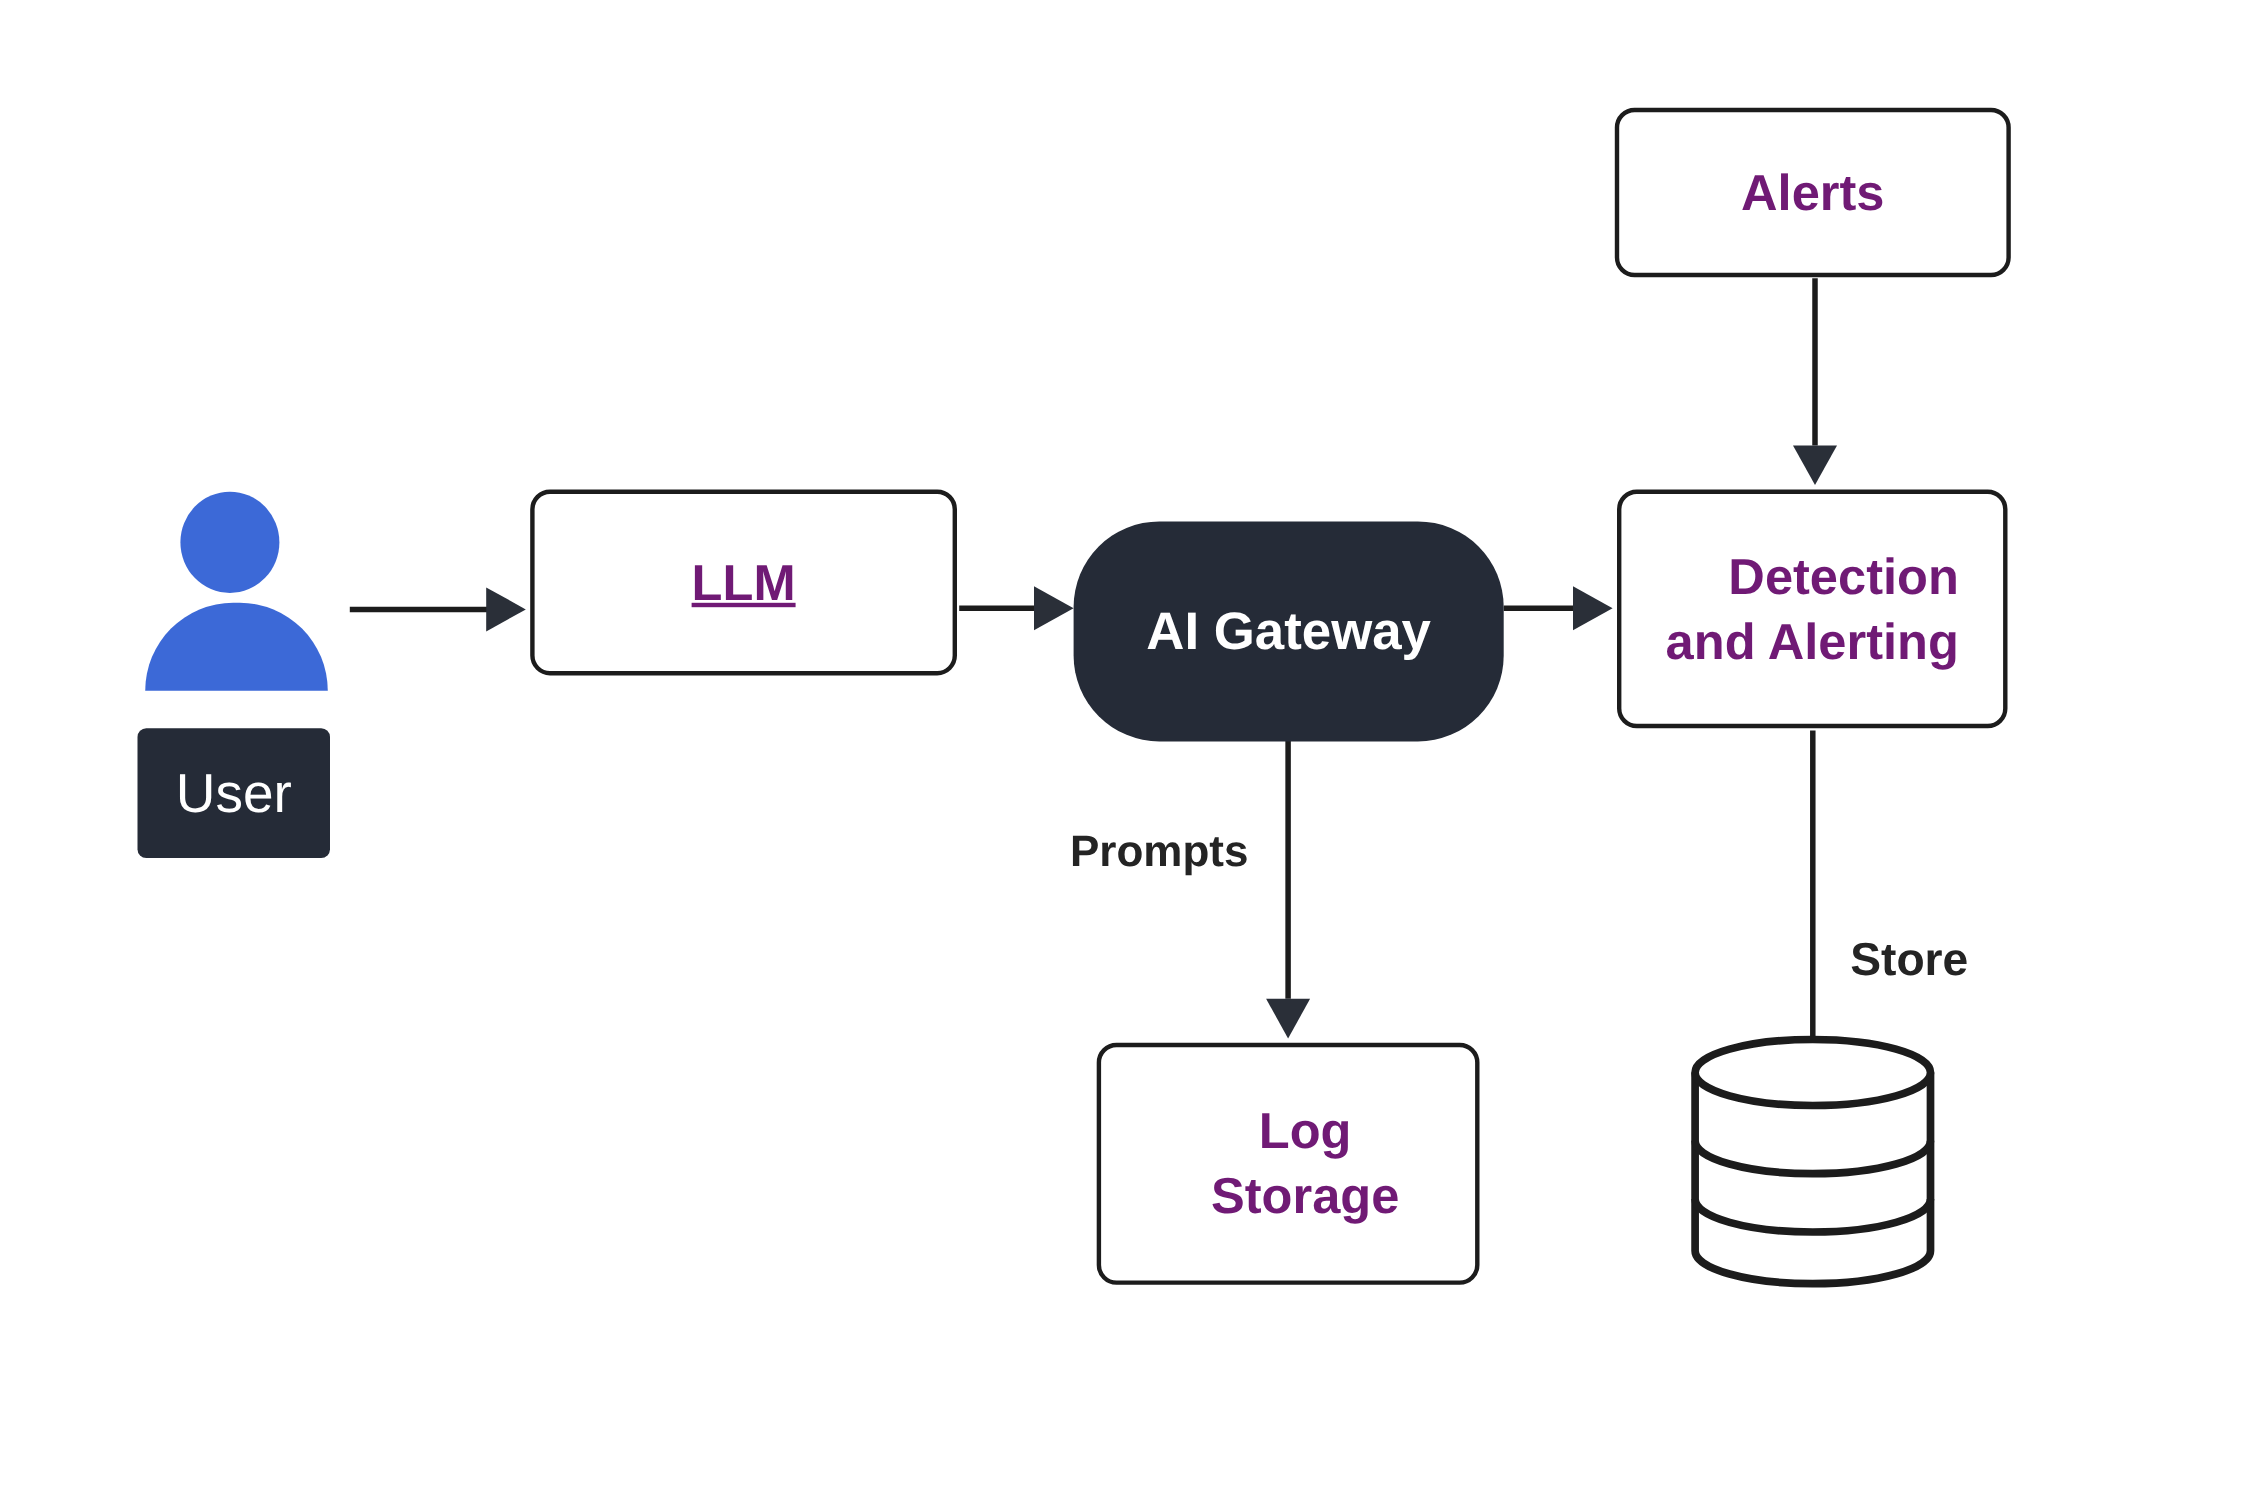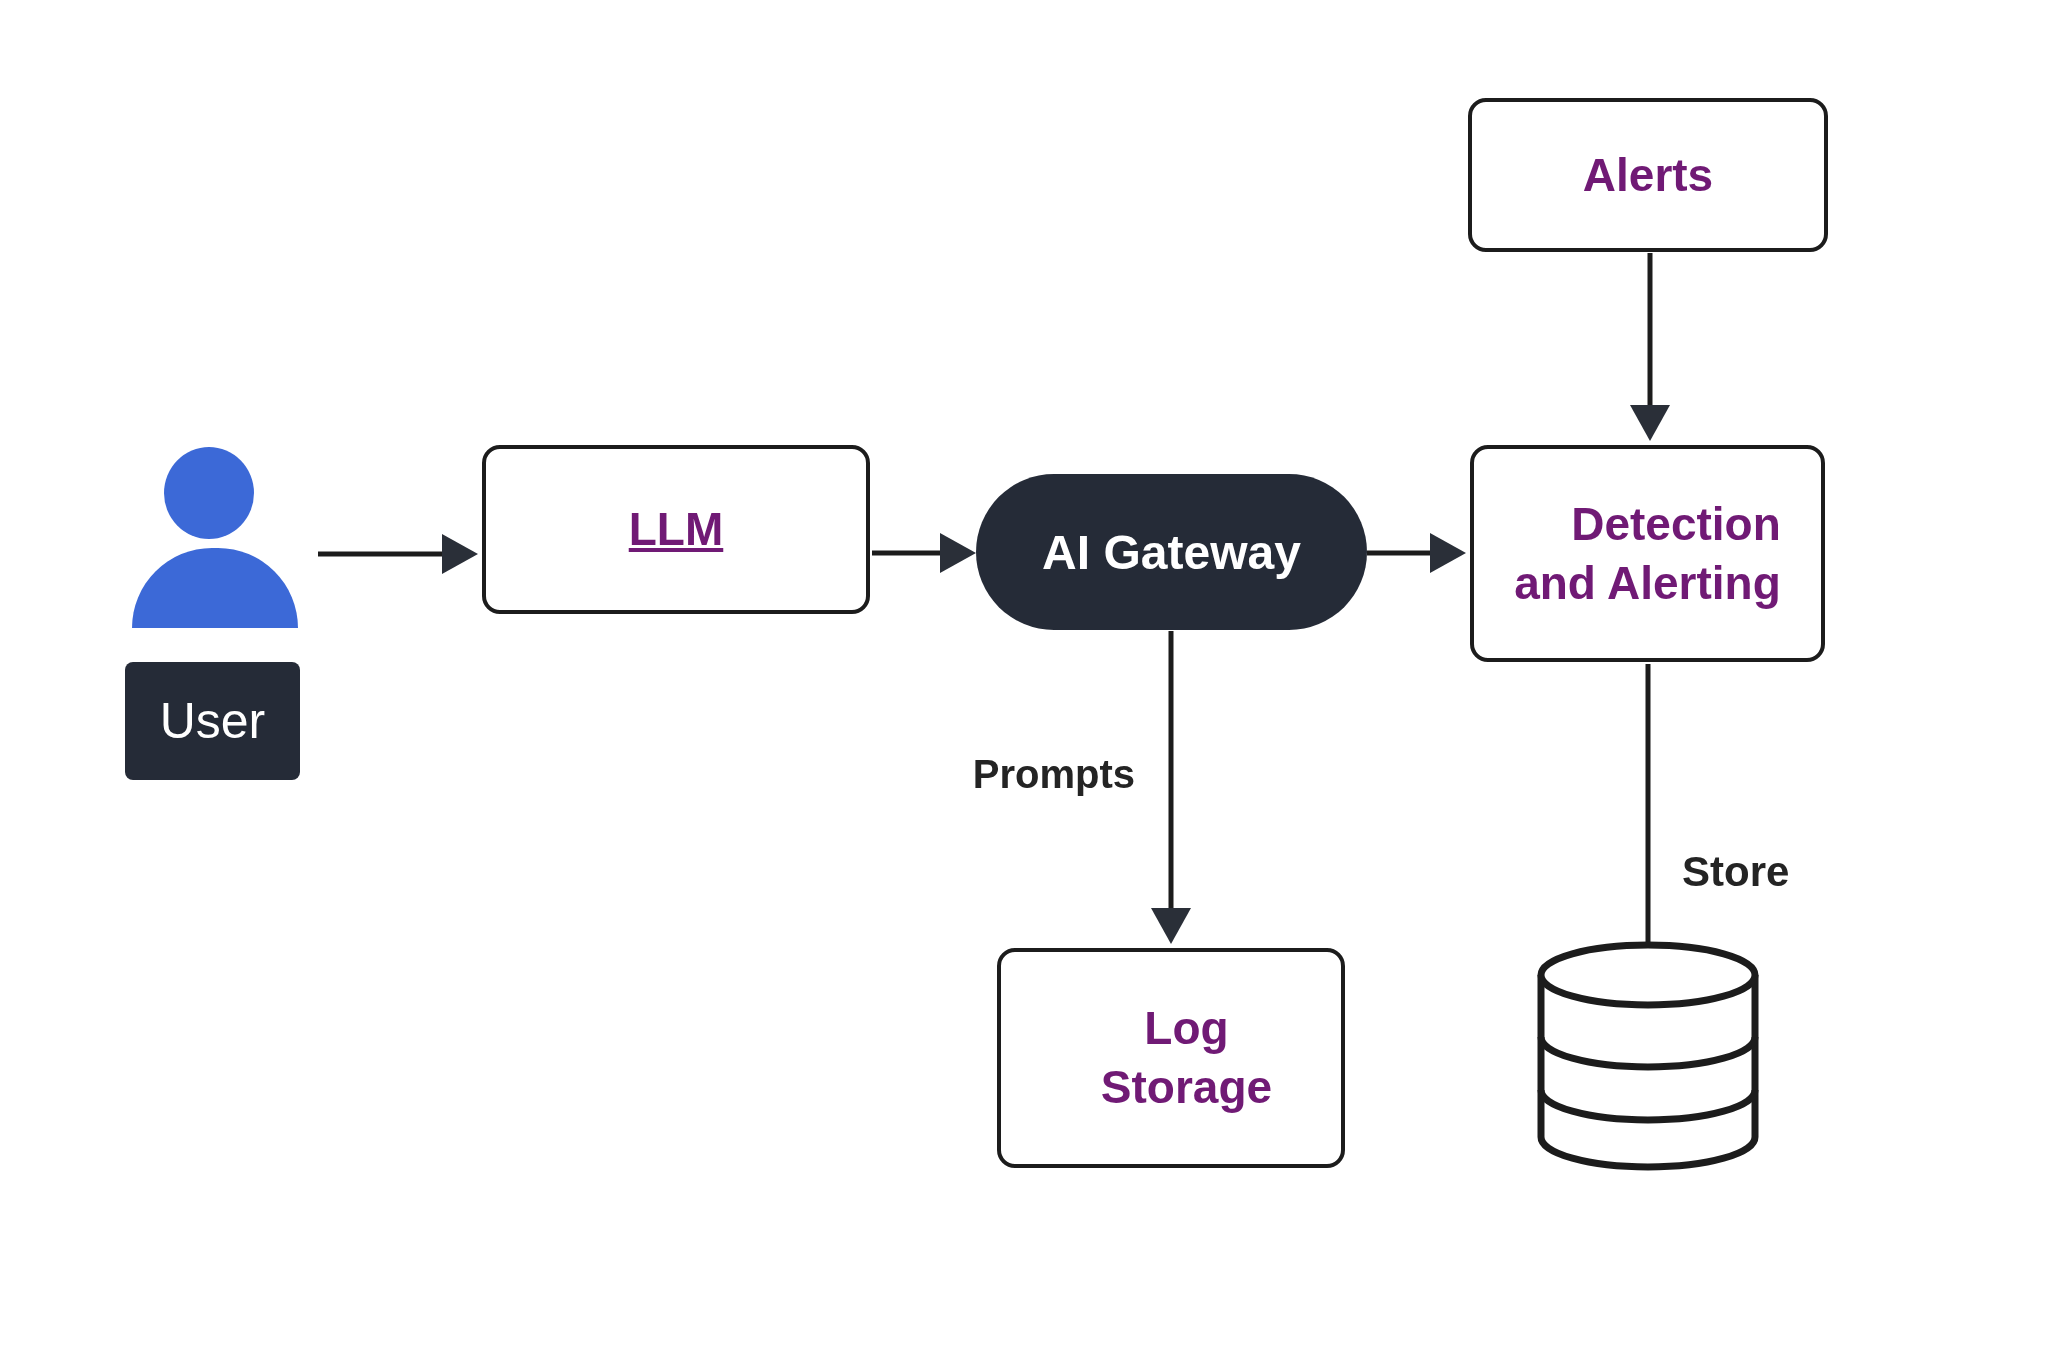--- a/index.html
+++ b/index.html
@@ -138,21 +138,21 @@
   <div class="node node-dark user-chip" style="left:125px; top:662px; width:175px; height:118px;">
     <span>User</span>
   </div>
 
   <div class="node node-box" style="left:482px; top:445px; width:388px; height:169px;text-decoration:underline;">
     <span>
       <span>LLM</span><br>
     </span>
   </div>
 
-  <div class="node node-dark pill" style="left:976px; top:474px; width:391px; height:156px;justify-content:center;">
+  <div class="node node-dark pill" style="left:976px; top:474px; width:391px; height:200px;justify-content:center;">
     <span>AI Gateway</span>
   </div>
 
   <div class="node node-box" style="left:1468px; top:98px; width:360px; height:154px;">
     <span>Alerts</span>
   </div>
 
   <div class="node node-box" style="left:1470px; top:445px; width:355px; height:217px;text-align:right;">
     <span>
       <span>Detection</span><br>

